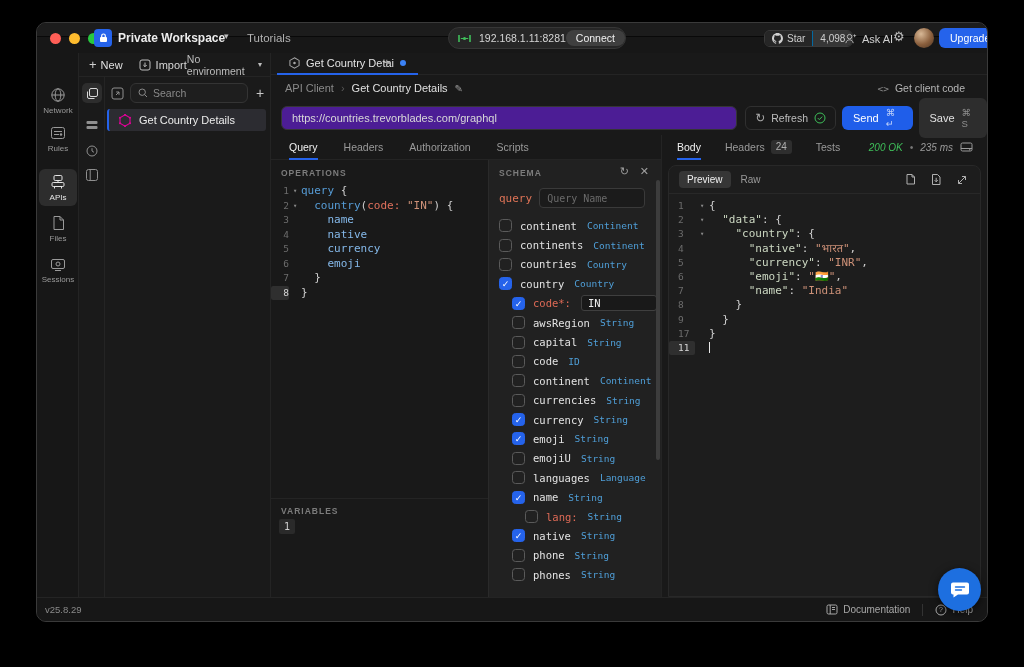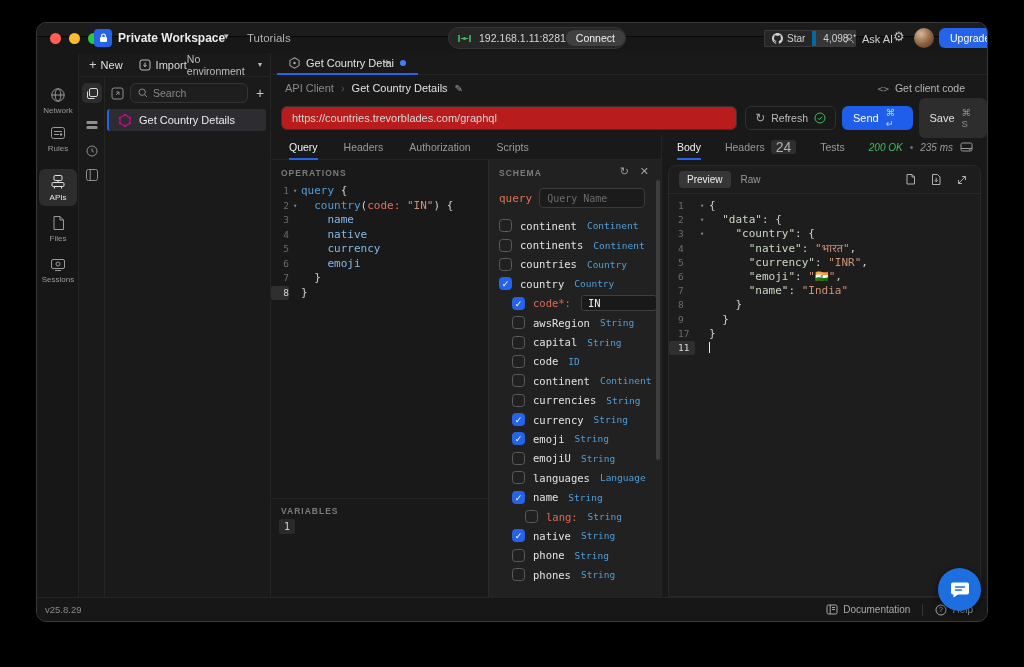--- a/index.html
+++ b/index.html
@@ -20,23 +20,23 @@
   .ws-name { position:absolute; left:81px; top:8px; font-size:12px; font-weight:bold; color:#ececec; }
   .ws-chev { position:absolute; left:187px; top:8px; font-size:9px; color:#bdbdbd; }
   .menu-item { position:absolute; left:210px; top:9px; font-size:11.5px; color:#b3b3b3; }
   .connect-pill { position:absolute; left:411px; top:4px; width:178px; height:22px; border-radius:12px;
                   background:#262626; border:1px solid #363636; display:flex; align-items:center; }
   .conn-icon { margin-left:9px; display:flex; }
   .conn-addr { margin-left:8px; font-size:10.5px; color:#d6d6d6; }
   .connect-btn { margin-left:auto; margin-right:3px; background:#3f3f3f; border-radius:9px;
                  padding:2px 10px; font-size:10.5px; color:#f0f0f0; }
   .gh-star { position:absolute; left:727px; top:7px; height:17px; display:flex; font-size:10px; color:#cfcfcf;
-             border:1px solid #3a3a3a; border-radius:1px; overflow:hidden; }
+             border:1px solid #3a3a3a; border-radius:6px; overflow:hidden; }
   .gh-star .seg1 { display:flex; align-items:center; gap:4px; padding:0 7px; background:#262626; }
-  .gh-star .seg2 { display:flex; align-items:center; padding:0 7px; background:#363636; border-left:4px solid #0369a1; }
+  .gh-star .seg2 { display:flex; align-items:center; padding:0 7px; background:#363636; border-left:1px solid #0369a1; }
   .ask-ai { position:absolute; left:807px; top:7px; height:17px; display:flex; align-items:center; gap:5px;
             font-size:11px; color:#cfcfcf; }
   .gear { position:absolute; left:856px; top:6px; font-size:13px; color:#bdbdbd; }
   .avatar { position:absolute; left:877px; top:5px; width:20px; height:20px; border-radius:50%;
             background:radial-gradient(circle at 35% 30%, #d8b896, #8a5f3d 55%, #4a3322); }
   .upgrade { position:absolute; left:902px; top:5px; height:20px; padding:0 11px; background:#2563eb;
              border-radius:6px; color:#fff; font-size:10.5px; display:flex; align-items:center; }
 
   
   .rail { position:absolute; left:0; top:30px; width:42px; bottom:24px; background:#171717;
@@ -84,21 +84,21 @@
   .tab .dot { width:6px; height:6px; border-radius:50%; background:#3b82f6; }
   .tab-add { position:absolute; left:112px; top:2px; font-size:13px; color:#a8a8a8; }
   .toolrow { position:absolute; left:0; top:22px; width:100%; height:26px; display:flex; align-items:center; }
   .crumb { margin-left:14px; display:flex; align-items:center; gap:7px; font-size:11px; }
   .crumb .root { color:#8a8a8a; } .crumb .sep { color:#5a5a5a; } .crumb .cur { color:#e0e0e0; }
   .crumb .pencil { color:#9a9a9a; font-size:10px; }
   .client-code { margin-left:auto; margin-right:22px; display:flex; align-items:center; gap:6px;
                  font-size:10.5px; color:#b5b5b5; }
   .client-code .cc { font-family:"DejaVu Sans Mono",monospace; font-size:9.5px; color:#8a8a8a; }
   .urlrow { position:absolute; left:0; top:48px; width:100%; height:34px; display:flex; align-items:center; }
-  .urlbox { margin-left:10px; width:496px; height:24px; background:#b91c1c; border:1px solid #353535;
+  .urlbox { margin-left:10px; width:496px; height:24px; background:#4c1d95; border:1px solid #353535;
             border-radius:6px; display:flex; align-items:center; }
   .urlbox input { background:transparent; border:none; outline:none; width:100%; padding:0 10px;
                   font-size:11px; color:#d8d8d8; font-family:"Liberation Sans",sans-serif; }
   .refresh { margin-left:8px; height:24px; display:flex; align-items:center; gap:6px; padding:0 9px;
              border:1px solid #303030; border-radius:6px; font-size:10.5px; color:#bdbdbd; }
   .refresh .ra { font-size:12px; color:#a8a8a8; }
   .send { margin-left:6px; height:24px; display:flex; align-items:center; gap:7px; padding:0 11px;
           background:#1f5eea; border-radius:6px; font-size:11px; color:#fff; }
   .send .sc { font-size:9.5px; color:rgba(255,255,255,.7); }
   .save { margin-left:6px; height:40px; display:flex; align-items:center; gap:7px; padding:0 11px;
@@ -151,21 +151,21 @@
   .arg-input { margin-left:10px; width:76px; height:16px; background:#191919; border:1px solid #3f3f3f;
                border-radius:3px; font-family:"DejaVu Sans Mono",monospace; font-size:10.5px; color:#ececec;
                padding-left:6px; line-height:15px; }
   .schema-scroll { position:absolute; right:1px; top:20px; width:4px; height:280px; background:#3d3d3d; border-radius:2px; }
 
   .response { position:absolute; left:390px; top:0; right:0; bottom:0; border-left:1px solid #242424; }
   .resptabs { position:absolute; left:0; top:0; width:100%; height:25px; display:flex; align-items:flex-start;
               gap:24px; padding-left:15px; }
   .rtab { font-size:10.5px; color:#9a9a9a; padding-top:6px; height:25px; display:flex; align-items:flex-start; gap:6px; }
   .rtab.on { color:#f0f0f0; border-bottom:2px solid #2563eb; }
-  .rbadge { background:#2e2e2e; border-radius:3px; padding:0px 5px; font-size:14px; color:#b0b0b0;
+  .rbadge { background:#2e2e2e; border-radius:3px; padding:0px 5px; font-size:10px; color:#b0b0b0;
             margin-top:-1px; line-height:14px; }
   .respmeta { position:absolute; right:14px; top:6px; display:flex; align-items:center; gap:7px;
               font-size:10px; font-style:italic; }
   .st-code { color:#3fbf5a; } .st-dot { color:#777; } .st-time { color:#9a9a9a; }
   .respcard { position:absolute; left:6px; top:30px; right:6px; bottom:0; background:#1d1d1d;
               border:1px solid #282828; border-radius:8px 8px 0 0; overflow:hidden; }
   .viewrow { height:28px; display:flex; align-items:center; border-bottom:1px solid #282828; }
   .chip { margin-left:10px; background:#363636; border-radius:4px; padding:3px 8px; font-size:10px; color:#f0f0f0; }
   .raw { margin-left:10px; font-size:10px; color:#9a9a9a; }
   .viewicons { margin-left:auto; margin-right:12px; display:flex; gap:14px; align-items:center; }

